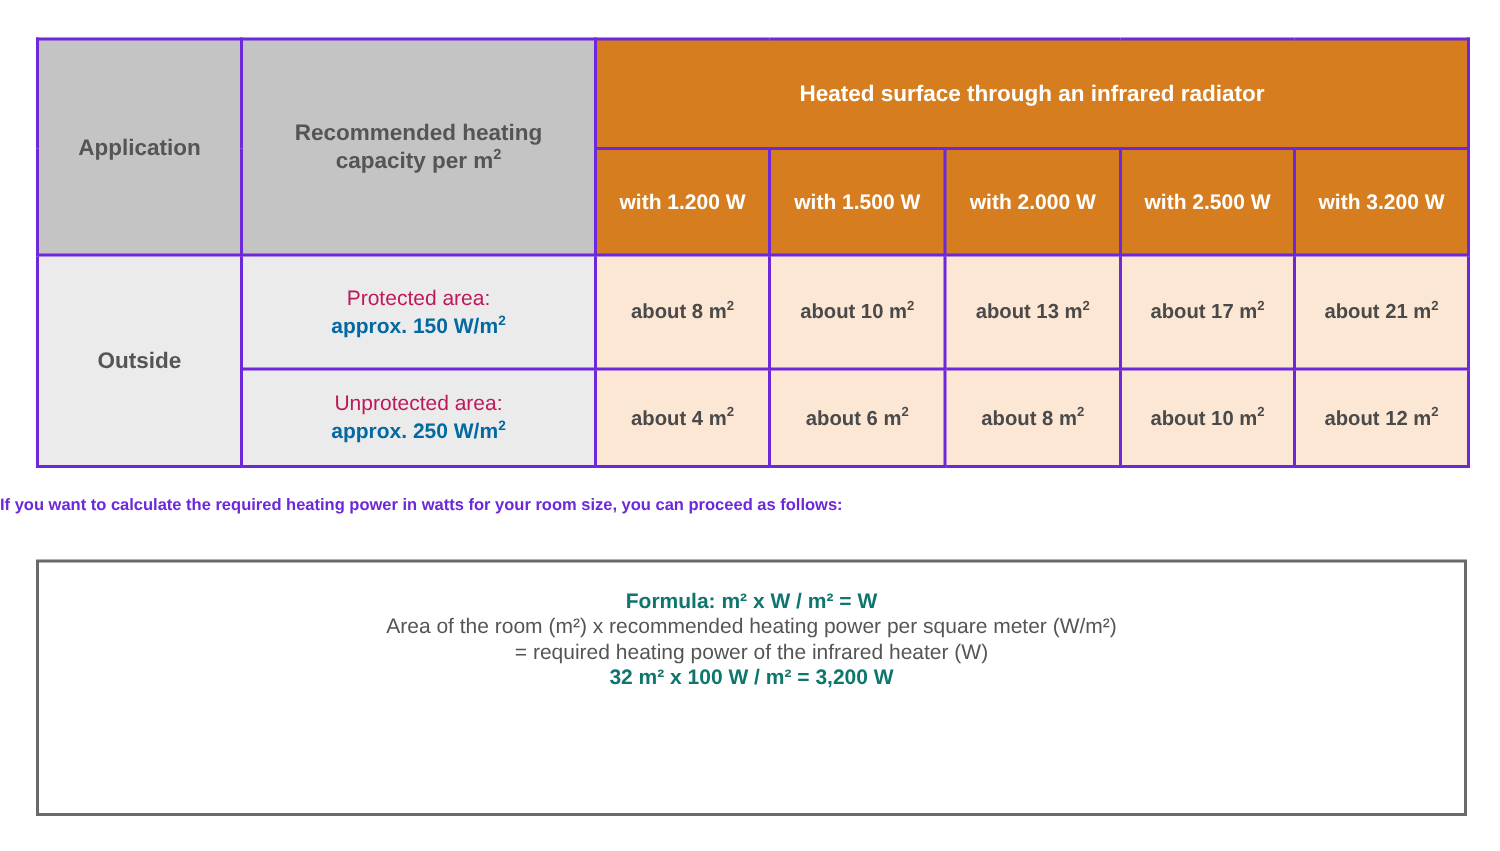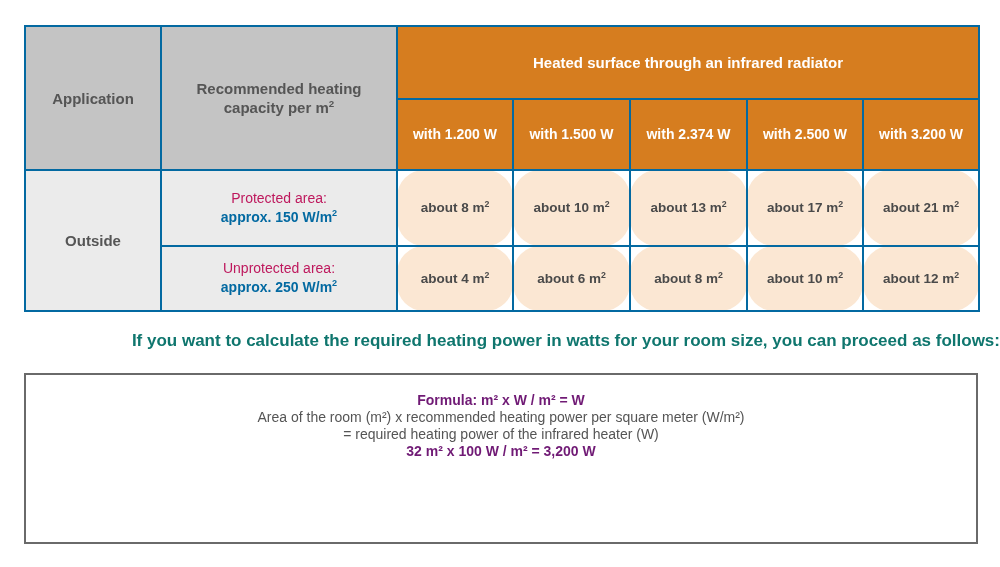--- a/index.html
+++ b/index.html
@@ -1,31 +1,31 @@
 <!DOCTYPE html>
 <html><head>
 <meta charset="utf-8">
 <style>
   html,body{margin:0;padding:0;background:#ffffff;}
   body{width:1000px;height:567px;position:relative;font-family:"Liberation Sans",sans-serif;color:#4a4a4a;overflow:hidden;}
   table.heat{position:absolute;left:24px;top:25px;width:954px;height:287px;border-collapse:collapse;table-layout:fixed;}
-  table.heat td, table.heat th{border:2px solid #0369a1;text-align:center;vertical-align:middle;padding:12px;}
+  table.heat td, table.heat th{border:2px solid #6d28d9;text-align:center;vertical-align:middle;padding:12px;}
   .gray-h{background:#c4c4c4;color:#555;font-weight:bold;font-size:15px;}
   .orange{background:#d67d1f;color:#fff;font-weight:bold;font-size:14px;}
   .light{background:#ebebeb;color:#555;}
-  .peach{background:#fbe7d3;color:#4a4a4a;font-weight:bold;font-size:13.5px;border-radius:27px;}
+  .peach{background:#fbe7d3;color:#4a4a4a;font-weight:bold;font-size:13.5px;}
   .app-cell{font-weight:bold;font-size:15px;}
   .rec-cell{font-size:14px;line-height:19px;}
   .rec-cell .lbl{color:#be185d;font-weight:normal;margin-top:24px;}
   .rec-cell .val{font-weight:bold;color:#0369a1;}
   sup{font-size:65%;line-height:0;}
-  .intro{position:absolute;left:0;top:331px;width:1000px;text-align:right;font-weight:bold;font-size:17px;color:#0f766e;}
+  .intro{position:absolute;left:0;top:331px;width:1000px;text-align:left;font-weight:bold;font-size:11px;color:#6d28d9;}
   .box{position:absolute;left:24px;top:373px;width:950px;height:167px;border:2px solid #6a6a6a;box-sizing:content-box;text-align:center;font-size:14px;color:#555;}
   .box .line{line-height:17px;}
-  .box .b{font-weight:bold;color:#701a75;}
+  .box .b{font-weight:bold;color:#0f766e;}
 </style>
 </head>
 <body>
 
 <table class="heat">
   <colgroup>
     <col style="width:136px">
       <col style="width:236px">
     <col style="width:116px">
       <col style="width:117px">
@@ -38,21 +38,21 @@
     <th class="gray-h" rowspan="2"><span>Application</span></th>
     <th class="gray-h" rowspan="2" style="line-height:19px;">
       <span>Recommended heating</span><br>
       <span>capacity per m</span><sup>2</sup>
     </th>
     <th class="orange" colspan="5" style="font-size:15px;"><span>Heated surface through an infrared radiator</span></th>
   </tr>
   <tr style="height:70px">
     <th class="orange">with 1.200 W</th>
     <th class="orange">with 1.500 W</th>
-    <th class="orange">with 2.374 W</th>
+    <th class="orange">with 2.000 W</th>
     <th class="orange">with 2.500 W</th>
     <th class="orange">with 3.200 W</th>
   </tr>
   <tr style="height:74px">
     <td class="light app-cell" rowspan="2"><span>Outside</span></td>
     <td class="light rec-cell">
       <span class="lbl">Protected area:</span><br>
       <span class="val">approx. 150 W/m</span><sup class="val">2</sup>
     </td>
     <td class="peach"><span>about 8 m</span><sup>2</sup></td>

